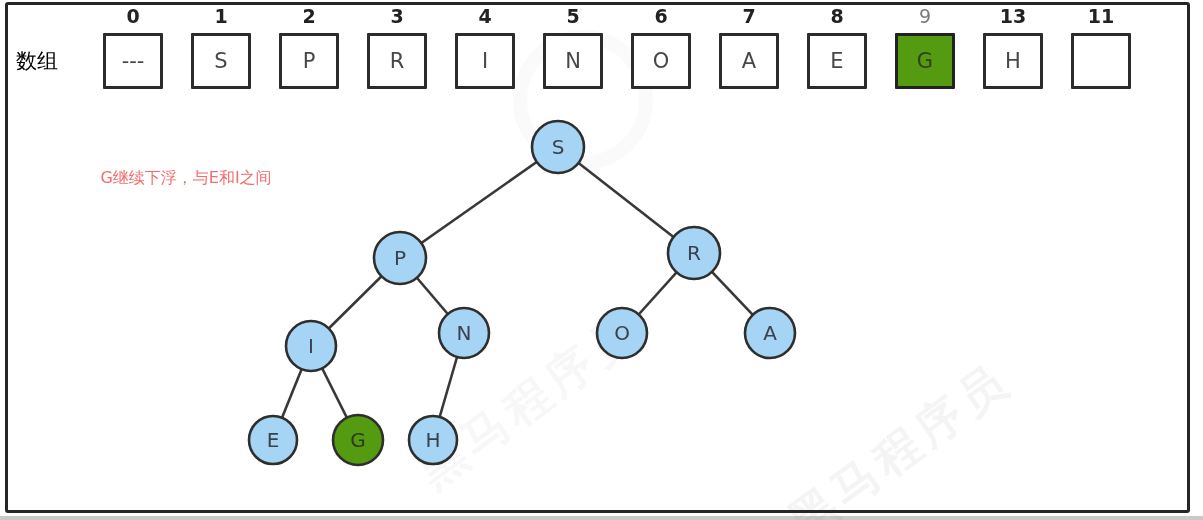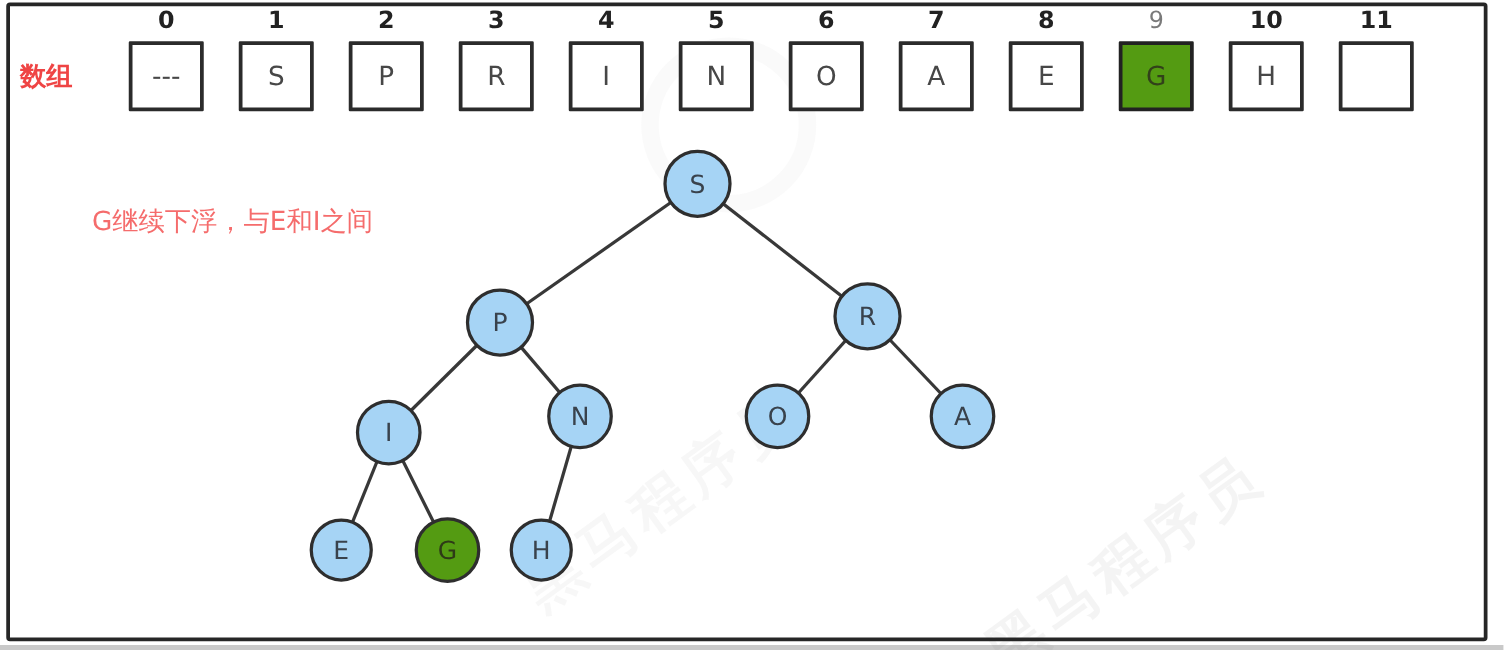--- a/index.html
+++ b/index.html
@@ -18,37 +18,37 @@
     border:14px solid #8a8a8a;border-radius:50%;opacity:0.045;z-index:1;
   }
   .wm-brand{
     position:absolute;color:#707070;font-size:46px;font-weight:700;
     transform:rotate(-36deg);white-space:nowrap;z-index:1;letter-spacing:6px;
   }
   .wm-brand.one{left:770px;top:420px;opacity:0.07;}
   .wm-brand.two{left:400px;top:370px;opacity:0.05;}
   
   .array-label{
-    position:absolute;left:16px;top:47px;font-size:21px;color:#ef4444;
-    font-weight:700;z-index:3;
+    position:absolute;left:16px;top:47px;font-size:21px;color:#000000;
+    font-weight:400;z-index:3;
   }
   .array-row{position:absolute;left:103px;top:3px;display:flex;gap:28px;z-index:3;}
   .cell-col{width:60px;display:flex;flex-direction:column;align-items:center;}
   .cell-index{height:27px;line-height:27px;font-size:19px;font-weight:700;color:#222;}
   .cell-index.muted{color:#7a7a7a;font-weight:400;}
   .cell-box{
     width:54px;height:50px;border:3px solid #2b2b2b;background:#fff;
     display:flex;align-items:center;justify-content:center;
     font-size:21px;color:#474747;border-radius:1px;margin-top:3px;
   }
   .cell-box.highlight{background:#549b12;border-color:#222;color:#32411a;}
   
   .annotation{
     position:absolute;left:58px;top:164px;width:256px;text-align:center;
-    font-size:21px;line-height:27px;color:#f56c6c;z-index:3;
+    font-size:16px;line-height:27px;color:#f56c6c;z-index:3;
   }
   
   svg.tree{position:absolute;left:0;top:0;z-index:2;}
   .edge{stroke:#383838;stroke-width:2.6;}
   .node{stroke:#2e2e2e;stroke-width:2.6;}
   .node-letter{
     font-size:20px;fill:#39424c;text-anchor:middle;
     font-family:"DejaVu Sans",sans-serif;
   }
   .node-letter.green{fill:#2e3a17;}
@@ -107,21 +107,21 @@
     </div>
     <div class="cell-col">
       <div class="cell-index">8</div>
       <div class="cell-box">E</div>
     </div>
     <div class="cell-col">
       <div class="cell-index muted">9</div>
       <div class="cell-box highlight">G</div>
     </div>
     <div class="cell-col">
-      <div class="cell-index">10</div>
+      <div class="cell-index">13</div>
       <div class="cell-box">H</div>
     </div>
     <div class="cell-col">
       <div class="cell-index">11</div>
       <div class="cell-box"></div>
     </div>
   </div>
 
   <div class="annotation">
     <div>G继续下浮，与E和I之间</div>

